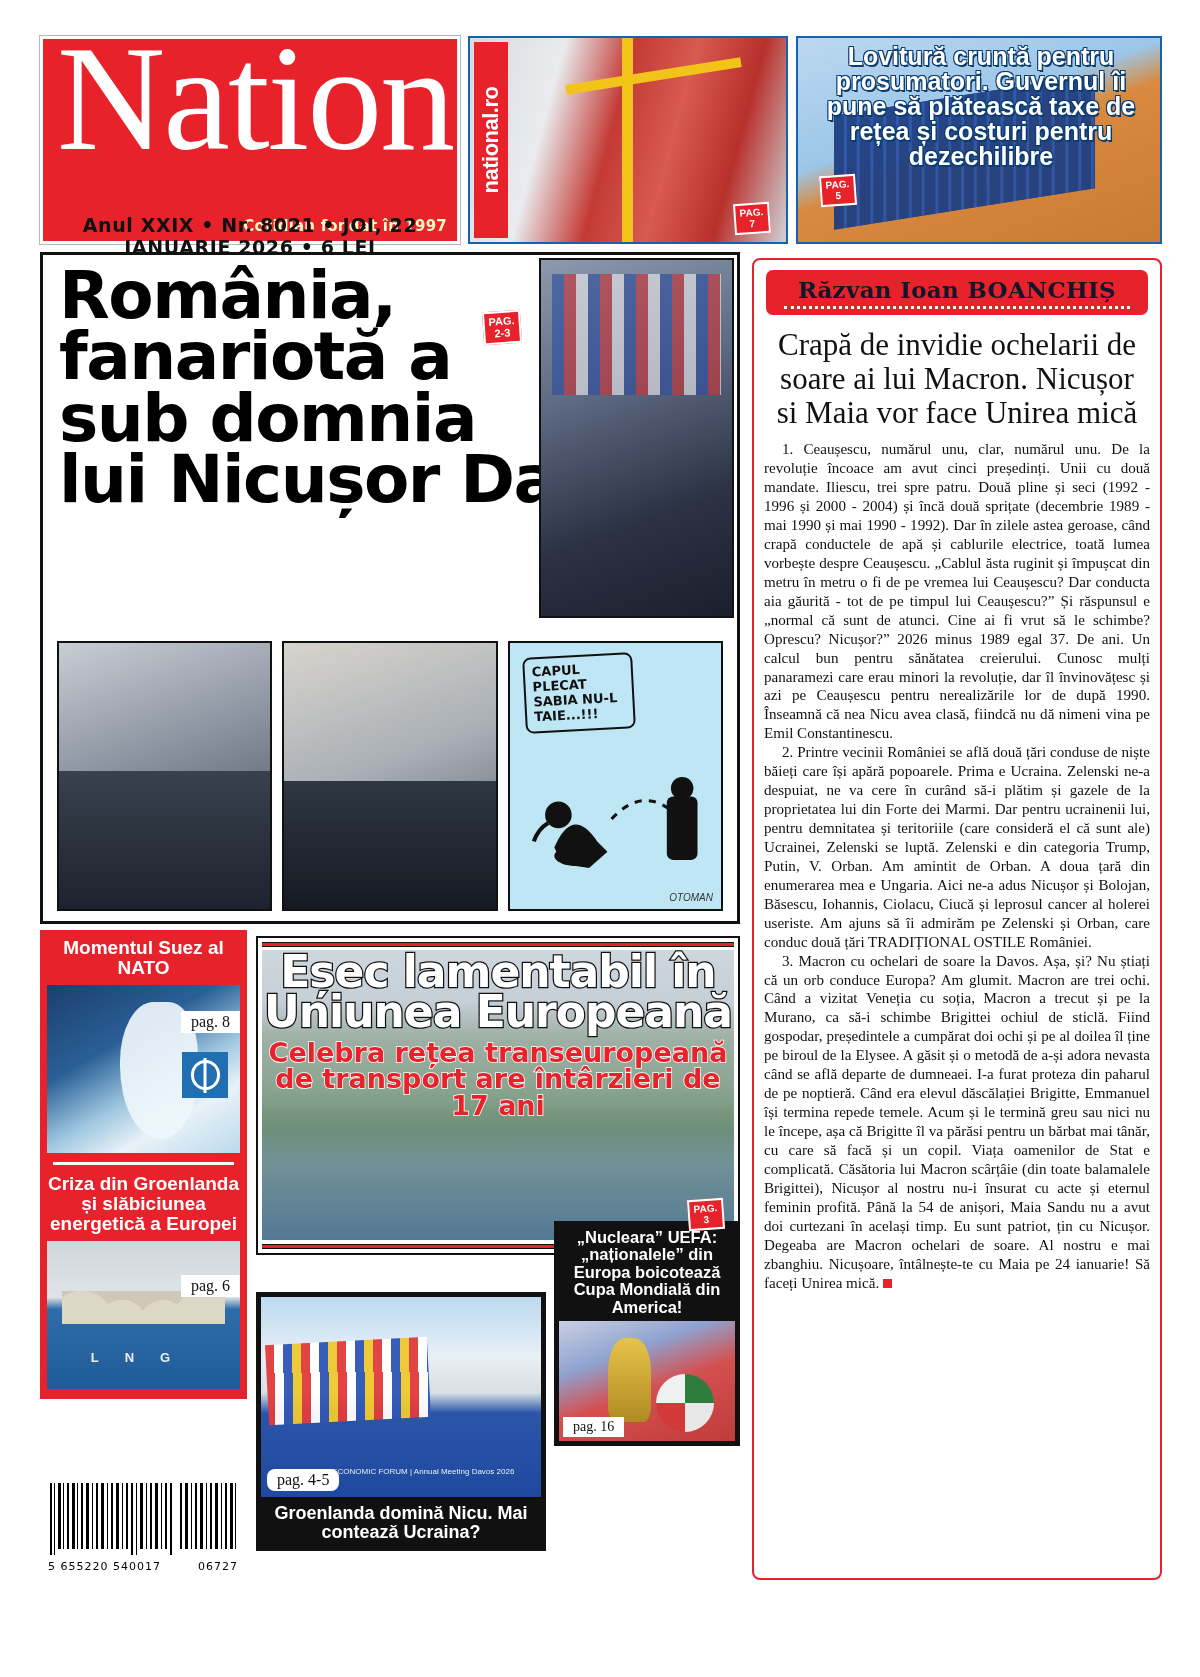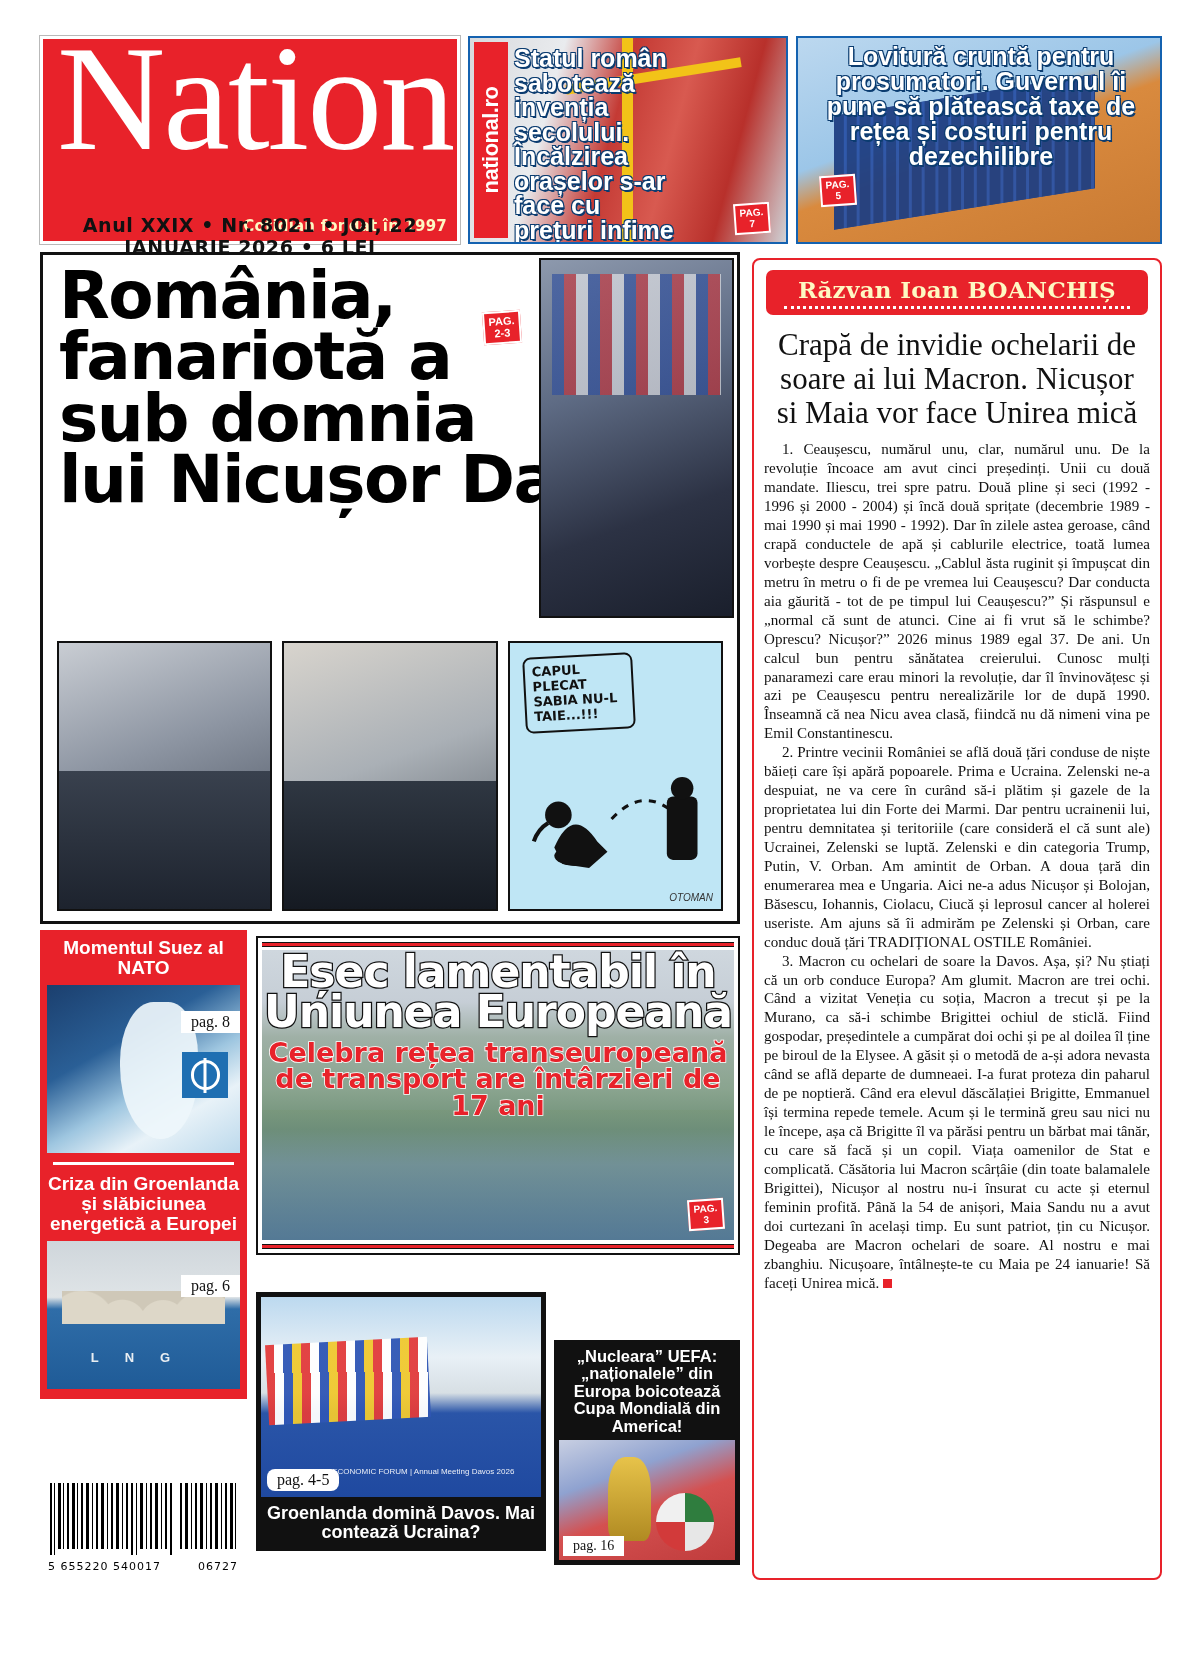--- a/index.html
+++ b/index.html
@@ -114,31 +114,31 @@
     font-size: 27px; font-weight: bold; line-height: 0.98; color: #e8222a;
     -webkit-text-stroke: 1.6px #fff; paint-order: stroke fill;
     font-family: "DejaVu Sans", sans-serif;
   }
 
   
   .davos-box { position: absolute; left: 256px; top: 1292px; width: 290px; background: #111; padding: 5px; }
   .davos-photo { position: relative; height: 200px; overflow: hidden; }
   .davos-cap { color: #fff; font-weight: bold; font-size: 18px; line-height: 1.05; text-align: center; padding: 7px 2px 4px; }
 
-  .uefa-box { position: absolute; left: 554px; top: 1340px; width: 186px; background: #111; padding: 5px; }
+  .uefa-box { position: absolute; left: 554px; top: 1221px; width: 186px; background: #111; padding: 5px; }
   .uefa-title { color: #fff; font-weight: bold; font-size: 16.5px; line-height: 1.06; text-align: center; padding: 3px 1px 5px; }
   .uefa-photo { position: relative; height: 120px; overflow: hidden; }
 
   
   .op-col {
     position: absolute; left: 752px; top: 258px; width: 410px; height: 1322px;
     border: 2px solid #e8222a; border-radius: 8px; background: #fff; padding: 8px 10px 10px;
   }
   .author-badge {
-    background: #e8222a; border-radius: 7px; color: #fef9c3; text-align: center;
+    background: #e8222a; border-radius: 7px; color: #0f172a; text-align: center;
     padding: 6px 4px 4px; margin: 2px 2px 0;
     font-family: "DejaVu Serif", serif; font-weight: bold; font-size: 23px; letter-spacing: 0.3px;
   }
   .author-dots { border-bottom: 3px dotted #fff; margin: 3px 14px 2px; }
   .op-title {
     font-family: "Liberation Serif", serif; font-size: 31px; line-height: 1.1;
     text-align: center; color: #111; margin: 13px 4px 10px;
   }
   .op-body {
     font-family: "Liberation Serif", serif; font-size: 15.1px; line-height: 1.255;
@@ -208,21 +208,20 @@
     <div class="logo-box">
       <div class="logo-word">National</div>
       <div class="logo-sub">Cotidian fondat în 1997</div>
     </div>
 
     <div class="teaser t1">
       <div class="ph ph-gas"></div>
       <div class="site-tab">
           <span>national.ro</span>
         </div>
-      <div class="tease-1-text">Statul român sabotează invenția secolului. Încălzirea orașelor s-ar face cu prețuri infime</div>
       <div class="pag-badge" style="right:16px; bottom:8px; white-space:pre-line;">PAG.
 7</div>
     </div>
 
     <div class="teaser t2">
       <div class="ph ph-solar"></div>
       <div class="tease-2-text">Lovitură cruntă pentru prosumatori. Guvernul îi pune să plătească taxe de rețea și costuri pentru dezechilibre</div>
       <div class="pag-badge" style="left:22px; bottom:36px; white-space:pre-line;">PAG.
 5</div>
     </div>
@@ -344,21 +343,21 @@
     </div>
     <div class="eu-rule" style="margin-top:4px;"></div>
   </div>
 
   <div class="davos-box">
     <div class="davos-photo">
       <div class="ph ph-davos"></div>
       <div class="wef-label">WORLD ECONOMIC FORUM | Annual Meeting Davos 2026</div>
       <div class="pag-tag" style="left:6px; right:auto; bottom:6px; top:auto;border-radius:8px;">pag. 4-5</div>
     </div>
-    <div class="davos-cap">Groenlanda domină Davos. Mai contează Ucraina?</div>
+    <div class="davos-cap">Groenlanda domină Nicu. Mai contează Ucraina?</div>
   </div>
 
   <div class="uefa-box">
     <div class="uefa-title">„Nucleara” UEFA: „naționalele” din Europa boicotează Cupa Mondială din America!</div>
     <div class="uefa-photo">
       <div class="ph ph-trophy"></div>
       <div class="pag-tag" style="left:4px; right:auto; bottom:4px; top:auto; font-size:14px;">pag. 16</div>
     </div>
   </div>
 

